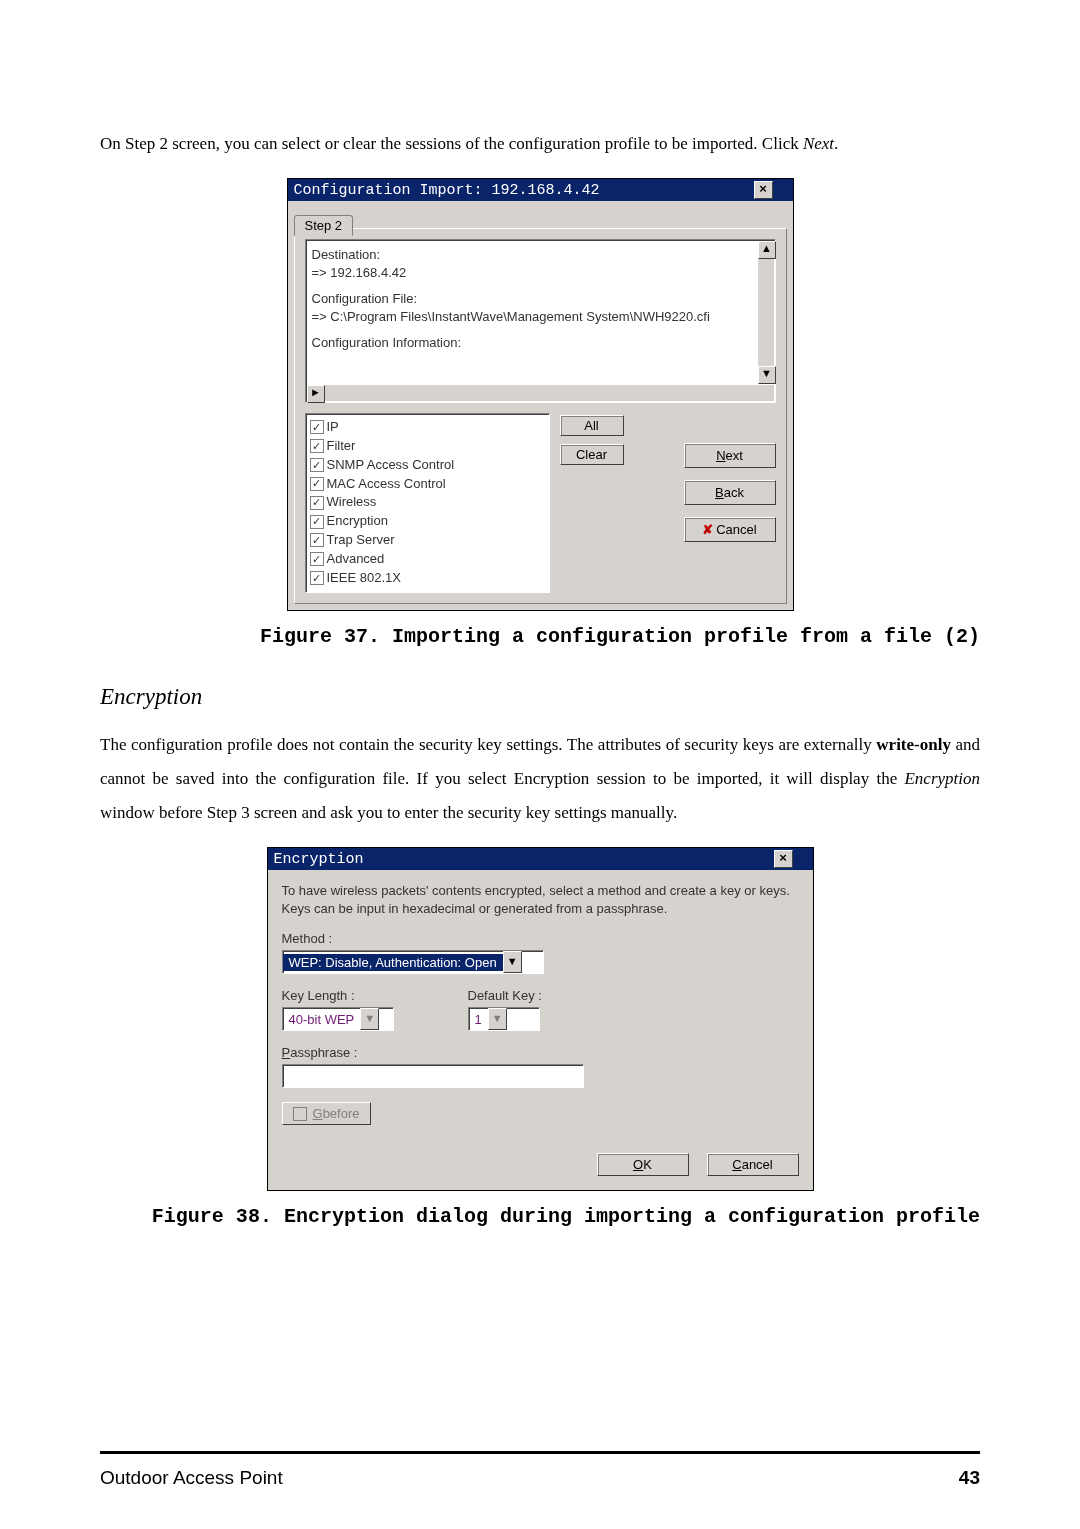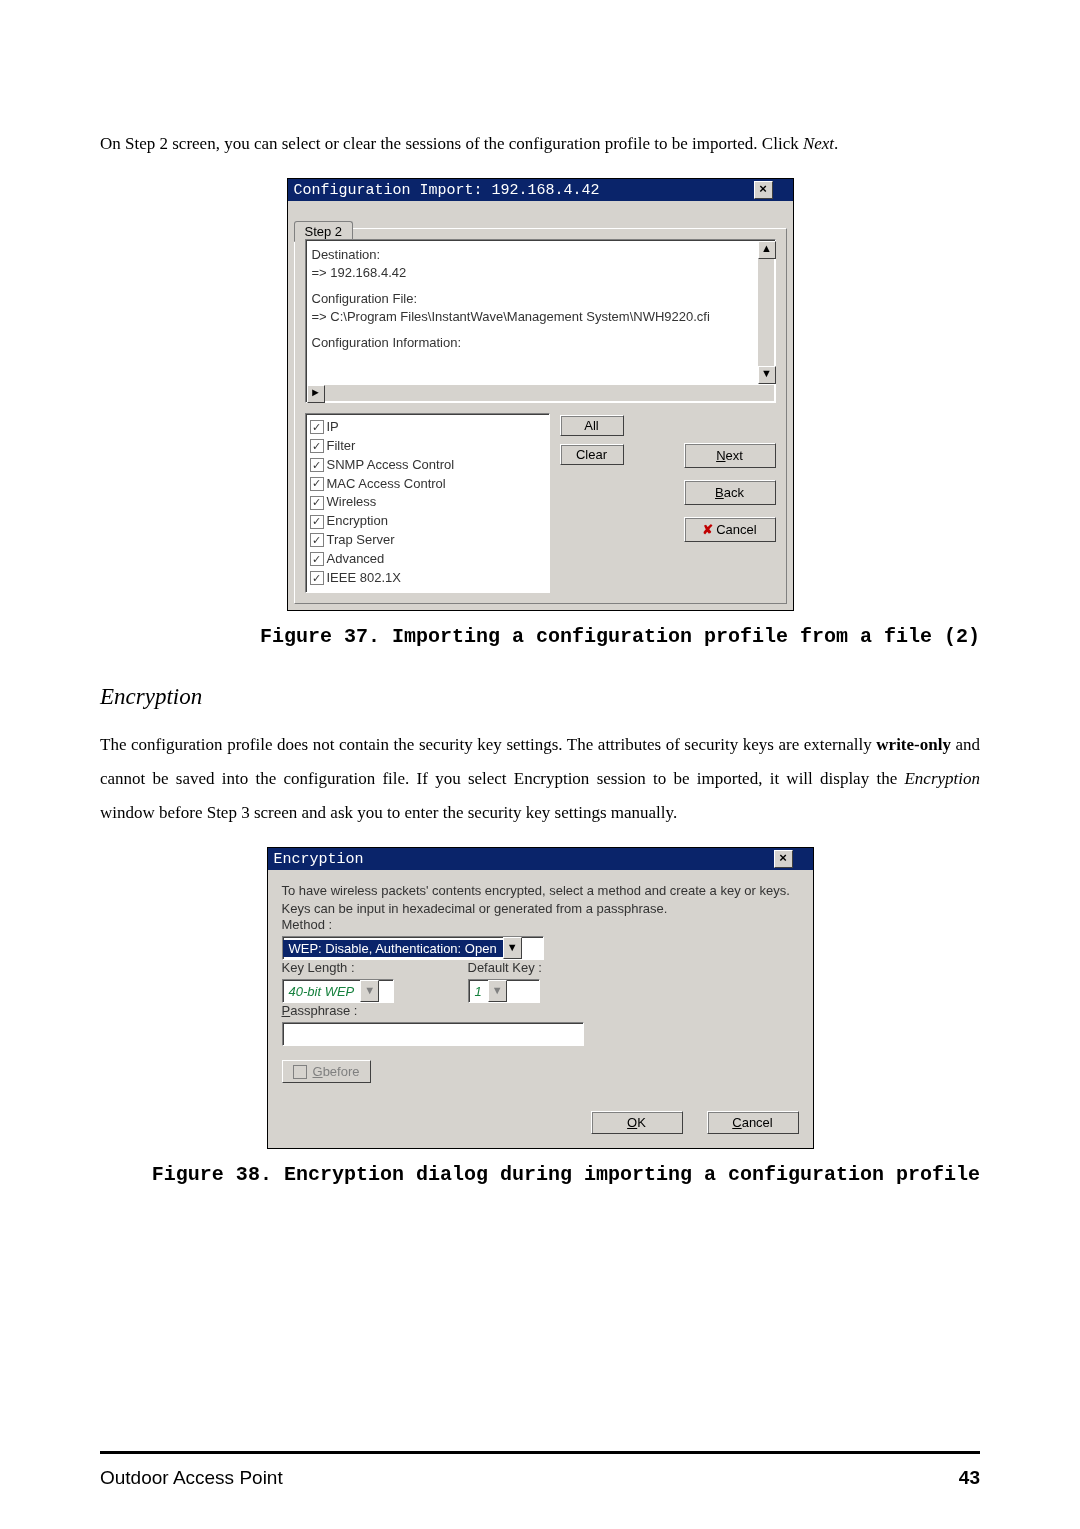--- a/index.html
+++ b/index.html
@@ -69,21 +69,21 @@
   .tab {
     display: inline-block;
     background: #d6d3ce;
     border: 1px solid #808080;
     border-bottom: 1px solid #d6d3ce;
     border-top-left-radius: 3px;
     border-top-right-radius: 3px;
     padding: 2px 10px;
     font-size: 13px;
     position: relative;
-    top: 14px;
+    top: 8px;
   }
   .dlg1-body {
     border: 1px solid #fff;
     border-right-color:#808080; border-bottom-color:#808080;
     margin: 0 6px 6px 6px;
     padding: 10px;
   }
   .sunken-box {
     background: #fff;
     border: 1px solid #808080;
@@ -139,50 +139,50 @@
   
   .dlg2 {
     width: 545px;
     border: 1px solid #000;
     font-family: Tahoma, Arial, sans-serif;
     font-size: 14px;
     background: #d6d3ce;
   }
   .dlg2-body { padding: 12px 14px 14px 14px; }
   .small-text { font-size: 13px; color:#333; line-height:1.35; }
-  .formrow { }
+  .formrow { margin-top: 14px; }
   .label { font-size: 13px; color:#333; margin-bottom: 4px; }
   .select {
     display:inline-flex; align-items:center;
     background:#fff; border:1px solid #808080; border-right-color:#fff; border-bottom-color:#fff;
     box-shadow: inset 1px 1px 0 #404040;
     height: 22px;
   }
   .select.hl .seltext { background:#0a246a; color:#fff; }
   .seltext { padding: 1px 6px; font-size:13px; color:#333; white-space:nowrap; }
   .selbtn {
     width:17px; height:20px; background:#d6d3ce; border:1px solid #fff; border-right-color:#404040; border-bottom-color:#404040;
     text-align:center; font-size:11px; line-height:18px; color:#000;
   }
   .pair { display:flex; gap:74px; }
-  .disabled .seltext { color:#15803d;font-style:italic; }
+  .disabled .seltext { color:#701a75; }
   .disabled .selbtn { color:#808080; }
   .input {
     background:#fff; border:1px solid #808080; border-right-color:#fff; border-bottom-color:#fff;
     box-shadow: inset 1px 1px 0 #404040;
     height: 22px; width: 300px;
   }
   .genrow { margin-top: 14px; }
   .genbtn {
     display:inline-flex; align-items:center; gap:6px;
     background:#d6d3ce; border:1px solid #fff; border-right-color:#404040; border-bottom-color:#404040;
     padding: 3px 10px; font-size:13px; color:#808080;
   }
   .genbtn .gbox { width:12px; height:12px; border:1px solid #808080; background:#d6d3ce; }
-  .okrow { display:flex; justify-content:flex-end; gap:24px; margin-top:28px; }
+  .okrow { display:flex; justify-content:flex-end; gap:18px; margin-top:28px; }
   .okrow .winbtn { width: 90px; padding:3px 0; }
 
   .foot-rule {
     position:absolute; left:100px; right:100px; bottom:75px;
     border-top: 3px solid #000;
   }
   .footer {
     position:absolute; left:100px; right:100px; bottom:40px;
     display:flex; justify-content:space-between;
     font-family: Arial, Helvetica, sans-serif;

